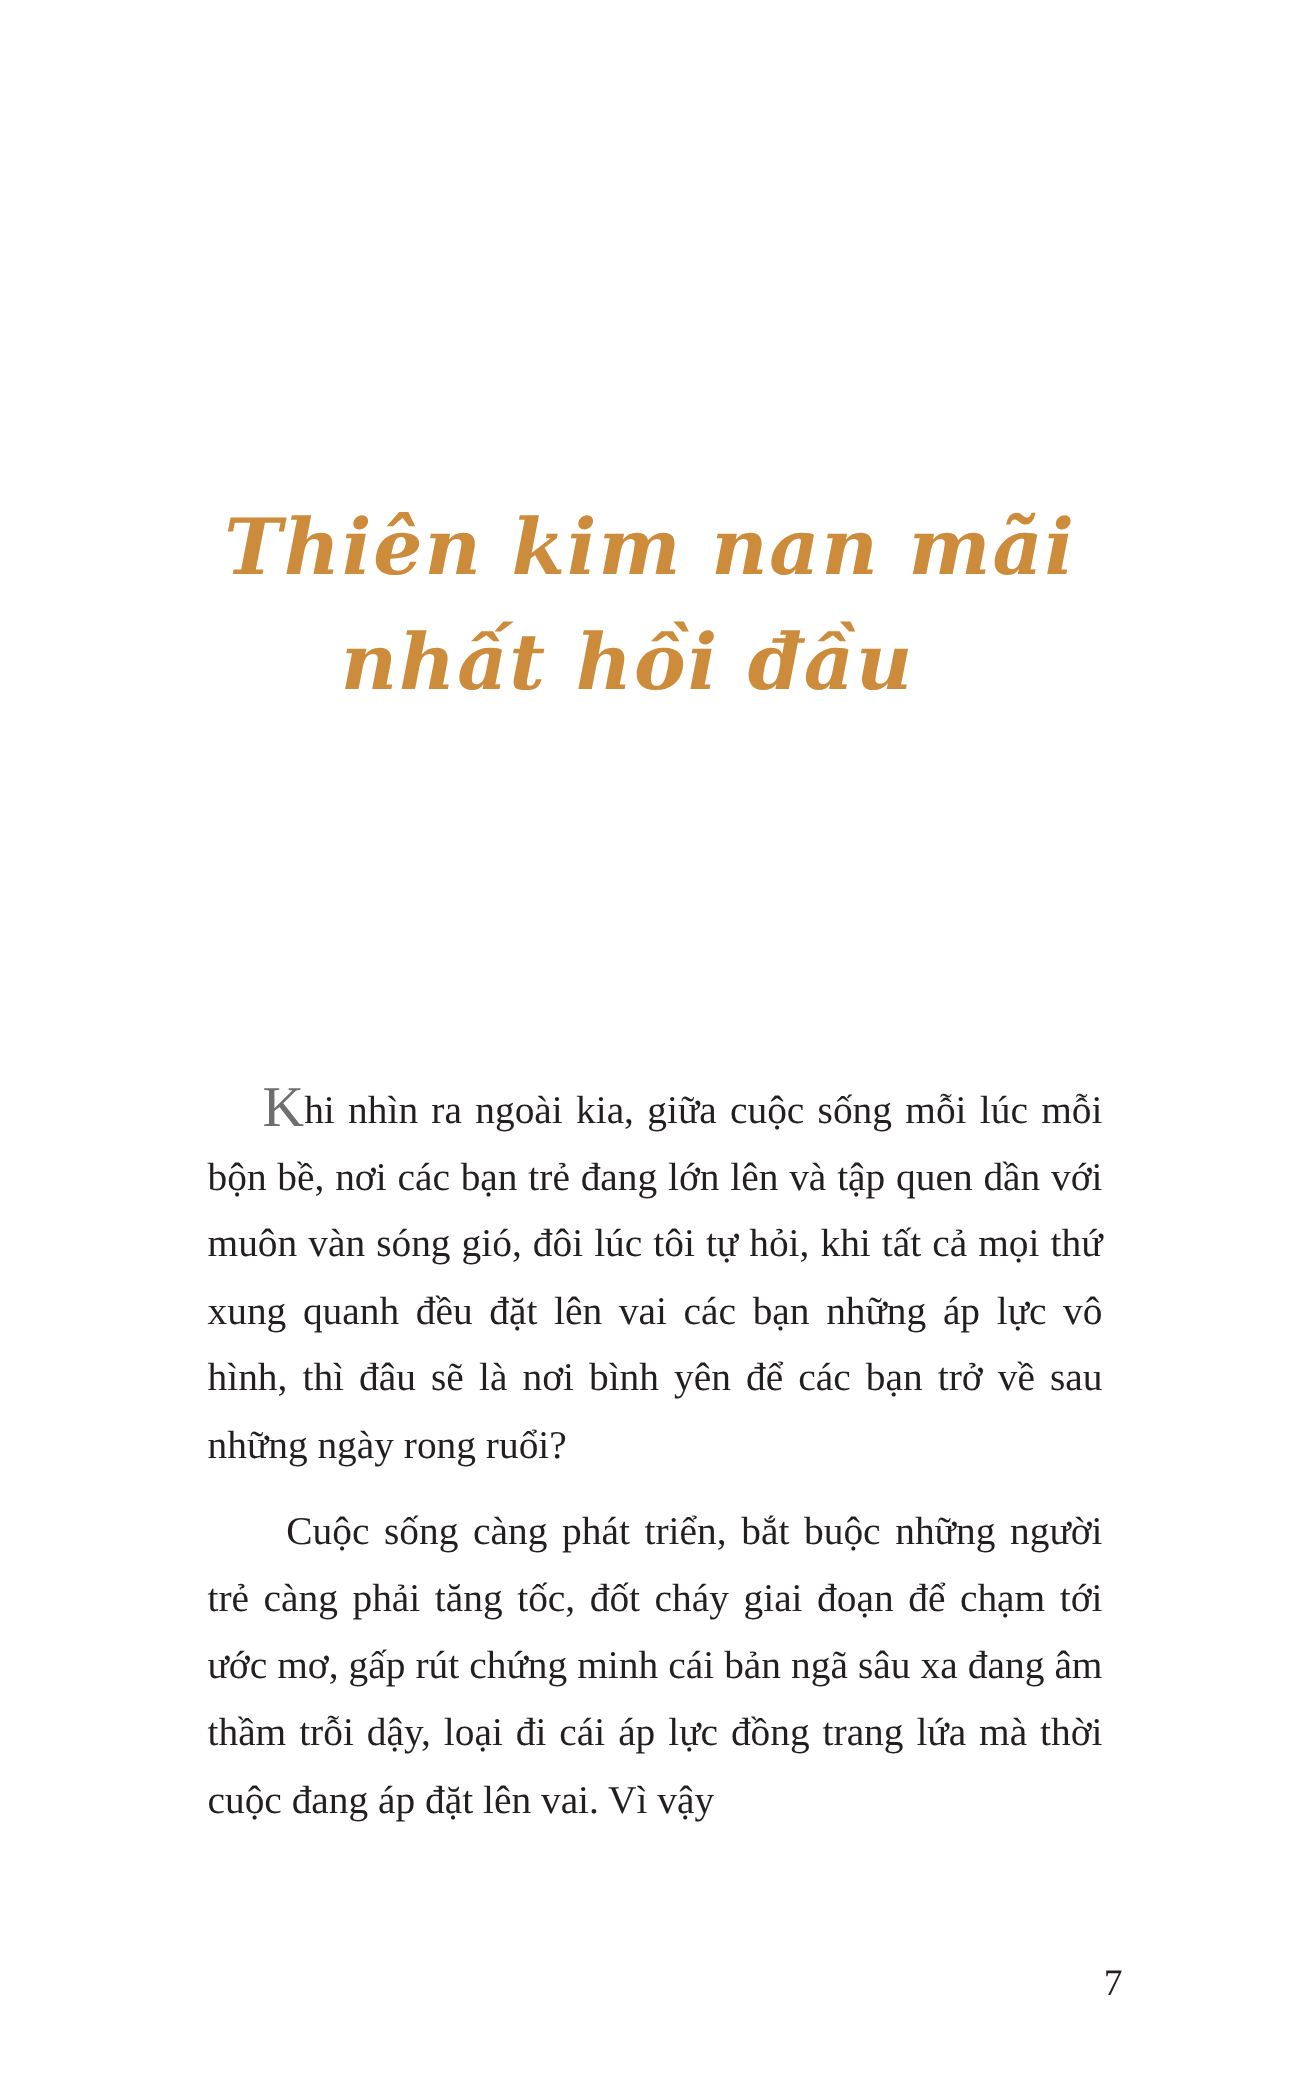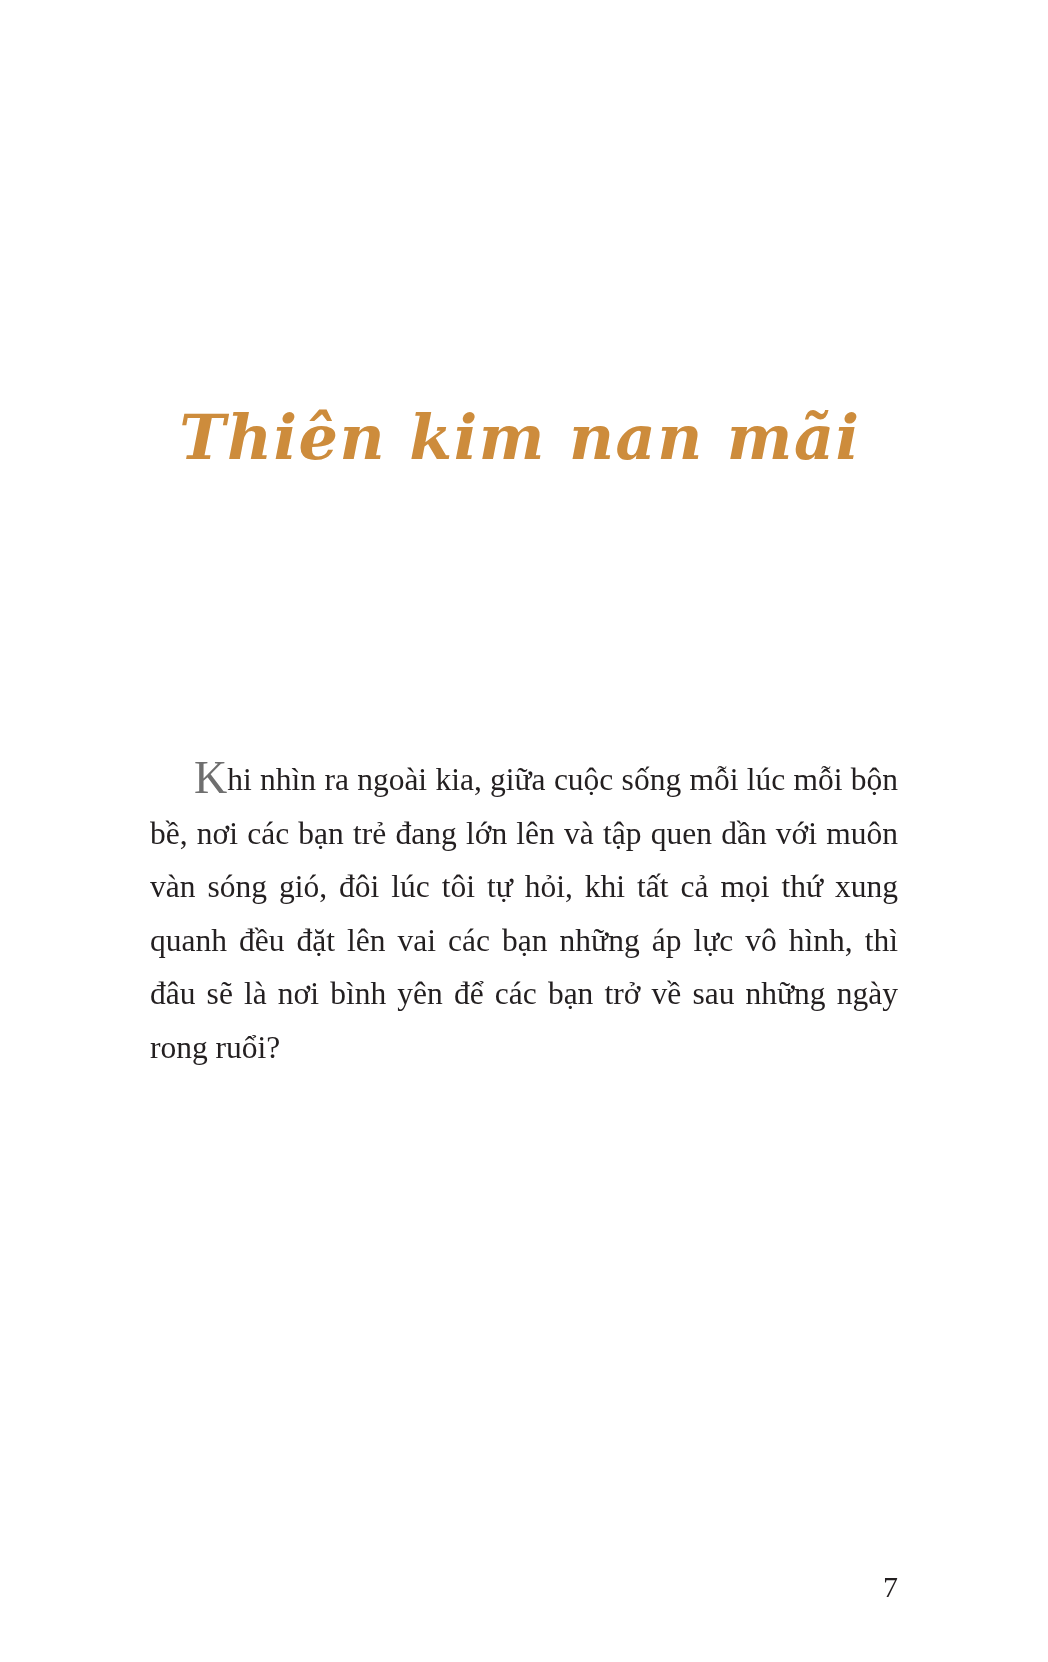--- a/index.html
+++ b/index.html
@@ -51,21 +51,21 @@
   .body-copy {
     margin-top: 228px;
     padding: 0 150px;
     font-size: 31.5px;
     line-height: 1.70;
     text-align: justify;
     text-justify: inter-word;
     color: #231f20;
   }
   .body-copy p {
-    margin: 0;
+    margin: 16px;
   }
   .body-copy p + p {
     margin-top: 2px;
     text-indent: 2.0em;
   }
   .dropcap-para {
     position: relative;
     text-indent: 1.4em;
   }
   .dropcap {
@@ -107,21 +107,23 @@
     font-family: "Liberation Serif", serif;
   }
 </style>
 </head>
 <body>
 
 <div class="page">
 
   <h1 class="chapter-title">
     <span class="line l1">Thiên kim nan mãi</span>
+    <span class="line l2">nhất hồi đầu</span>
   </h1>
 
   <div class="body-copy">
     <p class="dropcap-para"><span class="dropcap">K</span><span>hi nhìn ra ngoài kia, giữa cuộc sống mỗi lúc mỗi bộn bề, nơi các bạn trẻ đang lớn lên và tập quen dần với muôn vàn sóng gió, đôi lúc tôi tự hỏi, khi tất cả mọi thứ xung quanh đều đặt lên vai các bạn những áp lực vô hình, thì đâu sẽ là nơi bình yên để các bạn trở về sau những ngày rong ruổi?</span></p>
+    <p>Cuộc sống càng phát triển, bắt buộc những người trẻ càng phải tăng tốc, đốt cháy giai đoạn để chạm tới ước mơ, gấp rút chứng minh cái bản ngã sâu xa đang âm thầm trỗi dậy, loại đi cái áp lực đồng trang lứa mà thời cuộc đang áp đặt lên vai. Vì vậy</p>
   </div>
 
   <div class="page-number">7</div>
 
 </div>
 
 </body></html>

